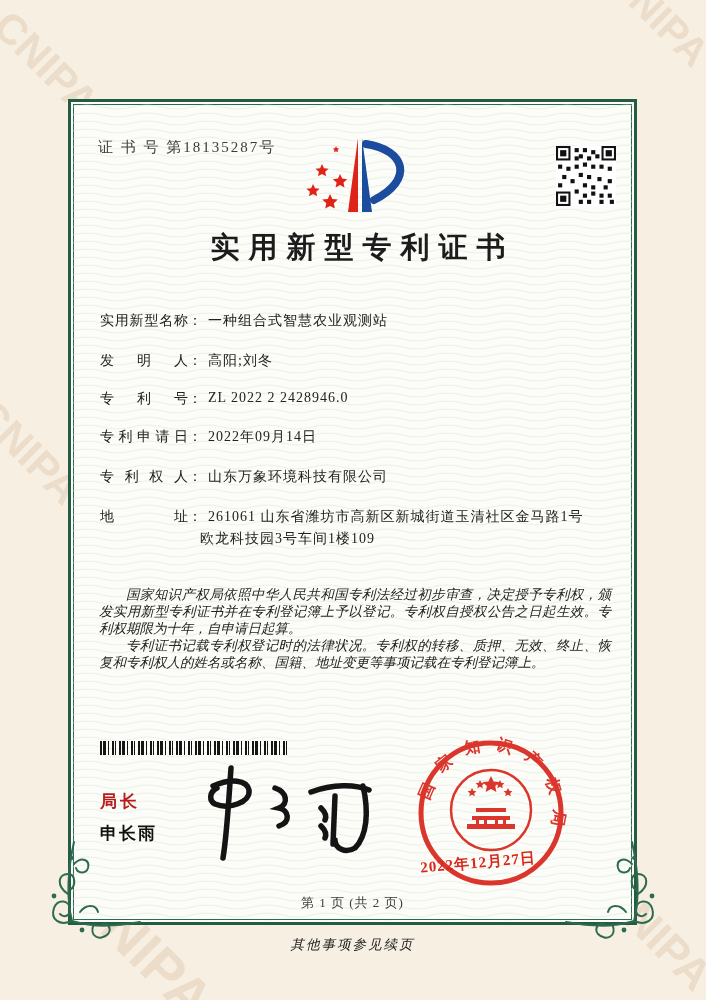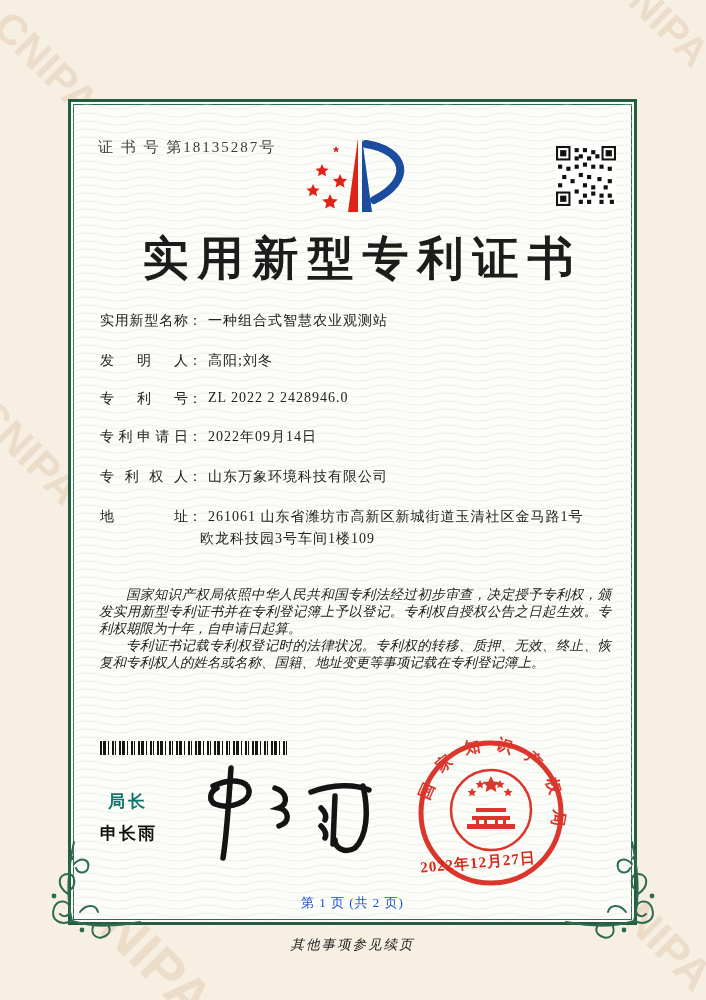--- a/index.html
+++ b/index.html
@@ -19,21 +19,21 @@
   .frame-inner{position:absolute;left:2px;top:2px;right:2px;bottom:2px;
          border:1px solid #2e6a4e;}
   .guilloche{position:absolute;left:72px;top:103px;width:561px;height:818px;pointer-events:none;}
 
   .cert-number{position:absolute;left:98px;top:138px;font-size:15px;color:#3c3c3c;
                letter-spacing:2px;}
   .qr{position:absolute;left:556px;top:146px;width:60px;height:60px;}
   .logo{position:absolute;left:292px;top:130px;width:135px;height:90px;}
 
   .title{position:absolute;left:68px;top:228px;width:589px;text-align:center;
-         font-size:46px;font-weight:700;color:#1c1c1c;letter-spacing:9px;}
+         font-size:29px;font-weight:700;color:#1c1c1c;letter-spacing:9px;}
 
   .frow{position:absolute;left:100px;font-size:14px;color:#222;white-space:nowrap;}
   .flabel{display:inline-block;width:88px;text-align:justify;text-align-last:justify;
           vertical-align:top;}
   .fcolon{display:inline-block;vertical-align:top;}
   .fvalue{display:inline-block;margin-left:6px;vertical-align:top;letter-spacing:1px;}
   .addr2{margin-left:94px;padding-left:6px;letter-spacing:1px;margin-top:4px;}
   .grant2{position:absolute;left:342px;top:0;}
   .flabel.w96{width:96px;}
 
@@ -43,32 +43,32 @@
 
   .barcode{position:absolute;left:100px;top:741px;width:187px;height:14px;
     background:repeating-linear-gradient(90deg,
       #151515 0 2px,transparent 2px 3px,
       #151515 3px 6px,transparent 6px 8px,
       #151515 8px 9px,transparent 9px 12px,
       #151515 12px 14px,transparent 14px 15px,
       #151515 15px 16px,transparent 16px 19px);}
 
   .director-title{position:absolute;left:100px;top:790px;font-size:17px;font-weight:700;
-      color:#0f766e;font-family:"Liberation Sans","DejaVu Sans",sans-serif;letter-spacing:3px;margin-left:8px;}
+      color:#b91c1c;font-family:"Liberation Sans","DejaVu Sans",sans-serif;letter-spacing:3px;}
   .director-name{position:absolute;left:100px;top:822px;font-size:17px;font-weight:700;
       color:#111;font-family:"Liberation Sans","DejaVu Sans",sans-serif;letter-spacing:2px;}
   .signature{position:absolute;left:185px;top:756px;width:200px;height:110px;}
 
   .seal{position:absolute;left:412px;top:736px;width:158px;height:158px;opacity:.92;}
   .seal-date{position:absolute;left:420px;top:852px;width:150px;font-size:15px;
       font-weight:700;color:#d8271b;letter-spacing:1px;transform:rotate(-5deg);
       white-space:nowrap;}
 
   .page-number{position:absolute;left:68px;top:894px;width:569px;text-align:center;
-      font-size:13px;color:#1d4ed8;letter-spacing:1px;}
+      font-size:13px;color:#404040;letter-spacing:1px;}
   .note{position:absolute;left:68px;top:936px;width:569px;text-align:center;
       font-size:13.5px;color:#222;font-style:italic;letter-spacing:2px;}
 
   .flourish{position:absolute;width:120px;height:120px;}
   .flourish.bl{left:24px;top:834px;}
   .flourish.br{left:562px;top:834px;transform:scaleX(-1);}
 </style>
 </head>
 <body>
 

